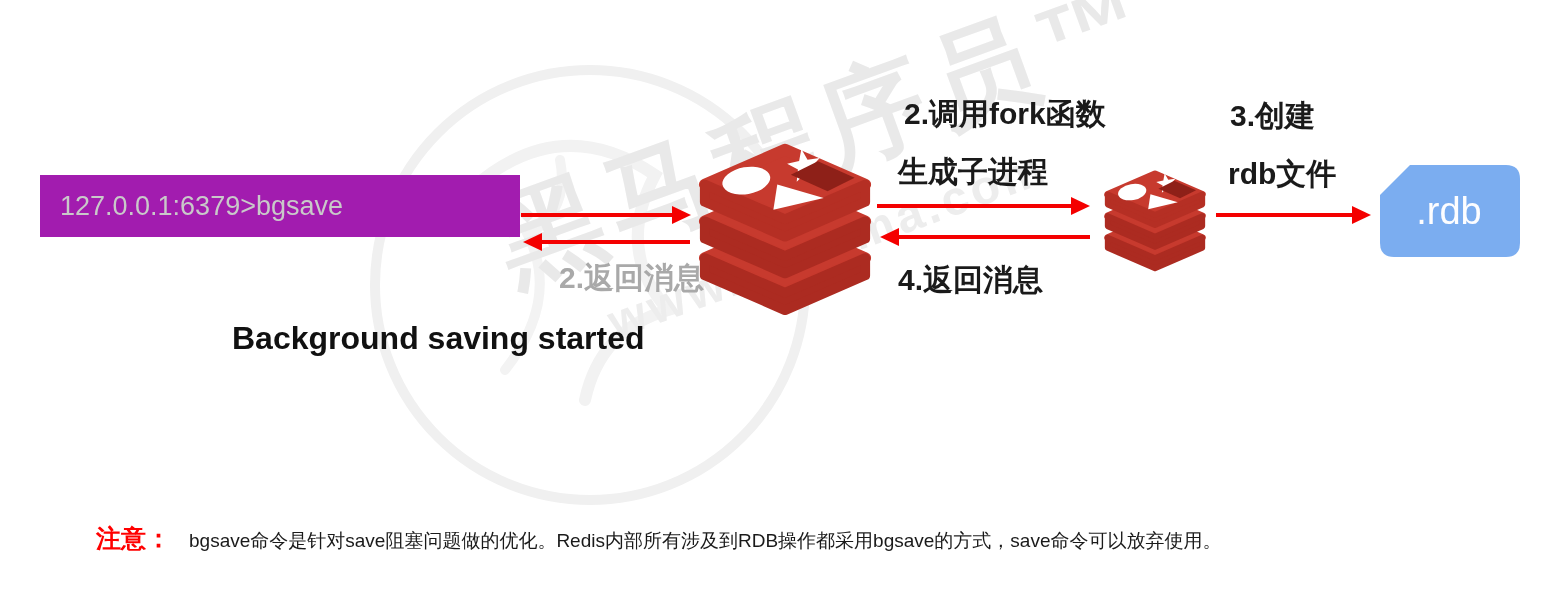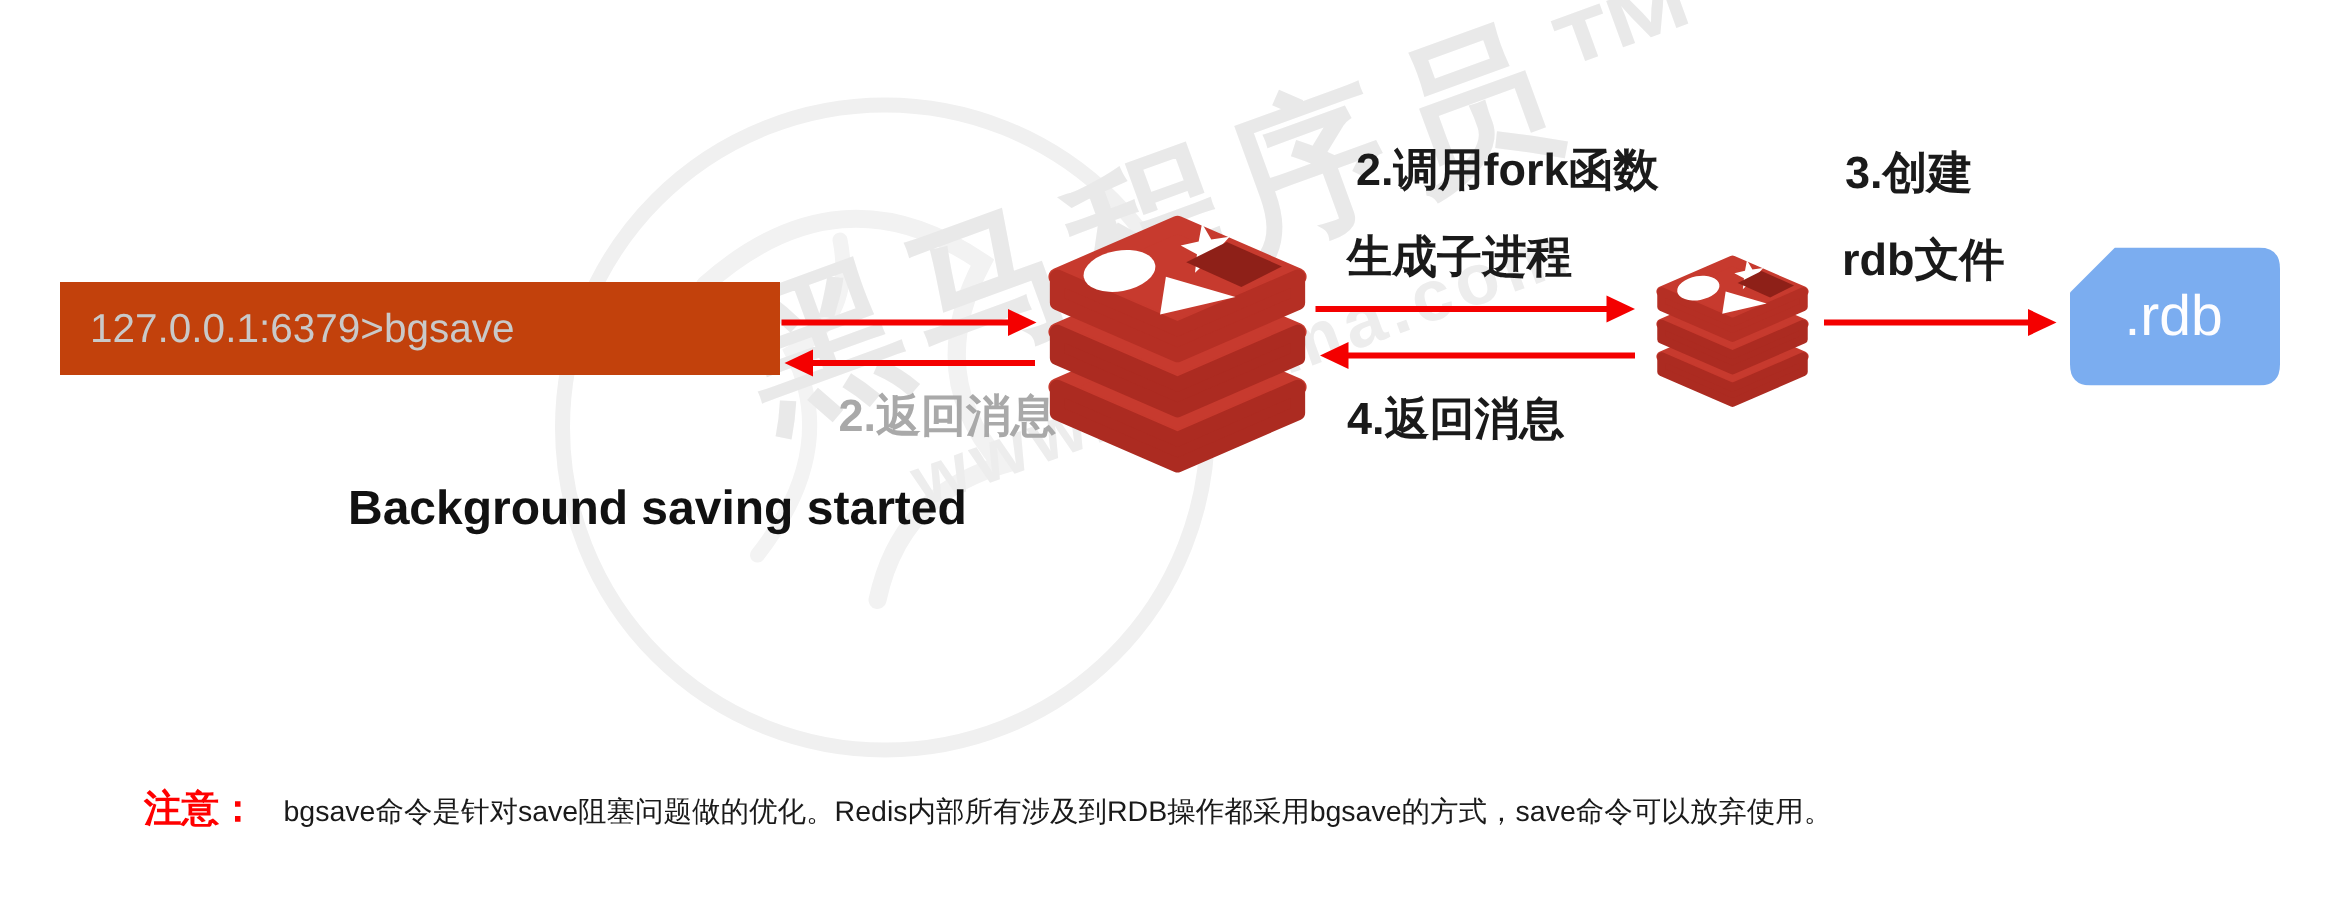--- a/index.html
+++ b/index.html
@@ -17,22 +17,22 @@
   }
   .wm-url{
     position:absolute;left:610px;top:300px;z-index:0;
     font-size:48px;font-weight:bold;letter-spacing:4px;line-height:1;
     color:#ededed;white-space:nowrap;
     transform:rotate(-20deg);transform-origin:0 50%;
   }
   
   .layer{position:absolute;left:0;top:0;width:100%;height:100%;z-index:1;}
   .terminal{
-    position:absolute;left:40px;top:188px;width:480px;height:62px;
-    background:#c2410c;color:#c9c9c9;font-size:27px;line-height:62px;
+    position:absolute;left:40px;top:175px;width:480px;height:62px;
+    background:#a21caf;color:#c9c9c9;font-size:27px;line-height:62px;
     padding-left:20px;box-sizing:border-box;white-space:nowrap;
   }
   .lbl{
     position:absolute;font-weight:bold;font-size:30px;line-height:1.05;
     color:#1a1a1a;white-space:nowrap;
   }
   .lbl-gray{color:#a9a9a9;}
   .result-text{
     position:absolute;left:232px;top:320px;font-size:32px;font-weight:bold;
     color:#111111;white-space:nowrap;

